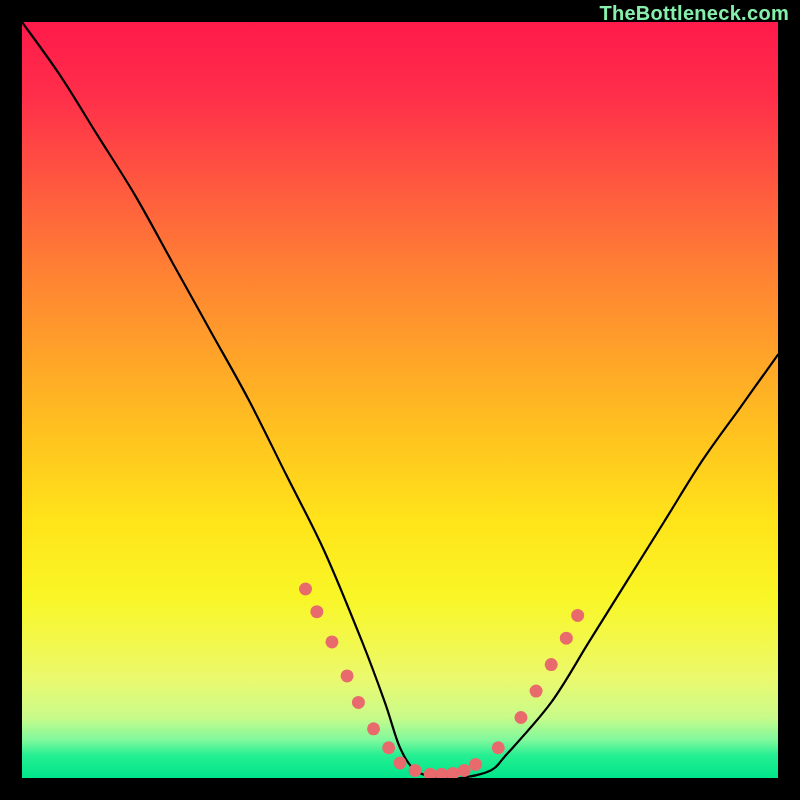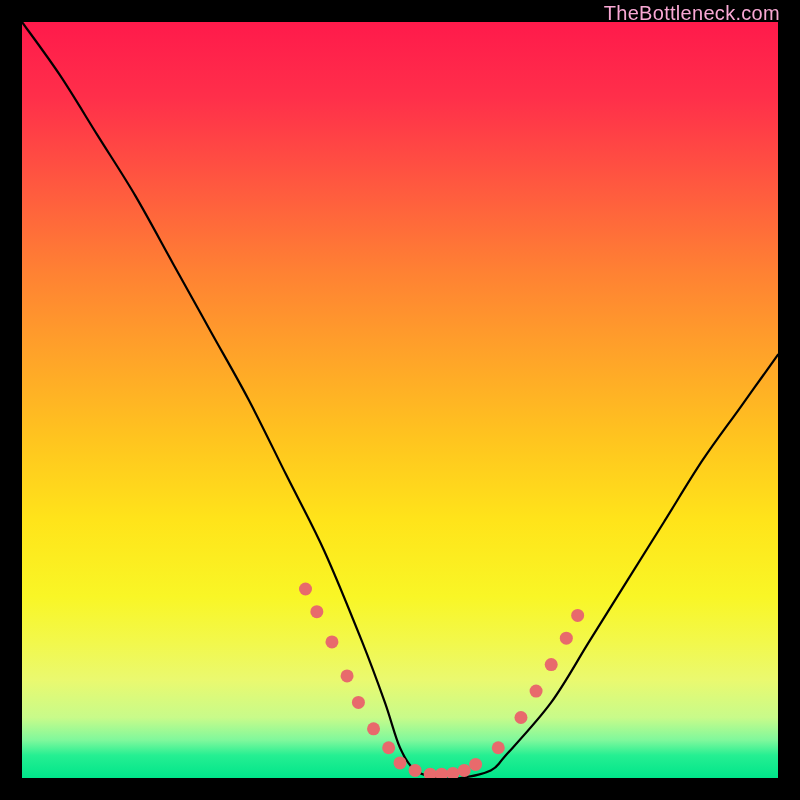--- a/index.html
+++ b/index.html
@@ -56,24 +56,24 @@
     stroke-width: 2.2;
     stroke-linecap: round;
     stroke-linejoin: round;
   }
   .bead {
     fill: #e86a6c;
   }
   .watermark {
     position: absolute;
     top: 2px;
-    right: 20px;
-    color: #f9a8d4;
+    right: 11px;
+    color: #86efac;
     font-size: 20px;
-    font-weight: 400;
+    font-weight: 700;
     letter-spacing: 0.3px;
     user-select: none;
   }
 </style>
 </head>
 <body>
 
 <div class="frame">
   <div class="watermark">TheBottleneck.com</div>
   <div class="plot-area">

